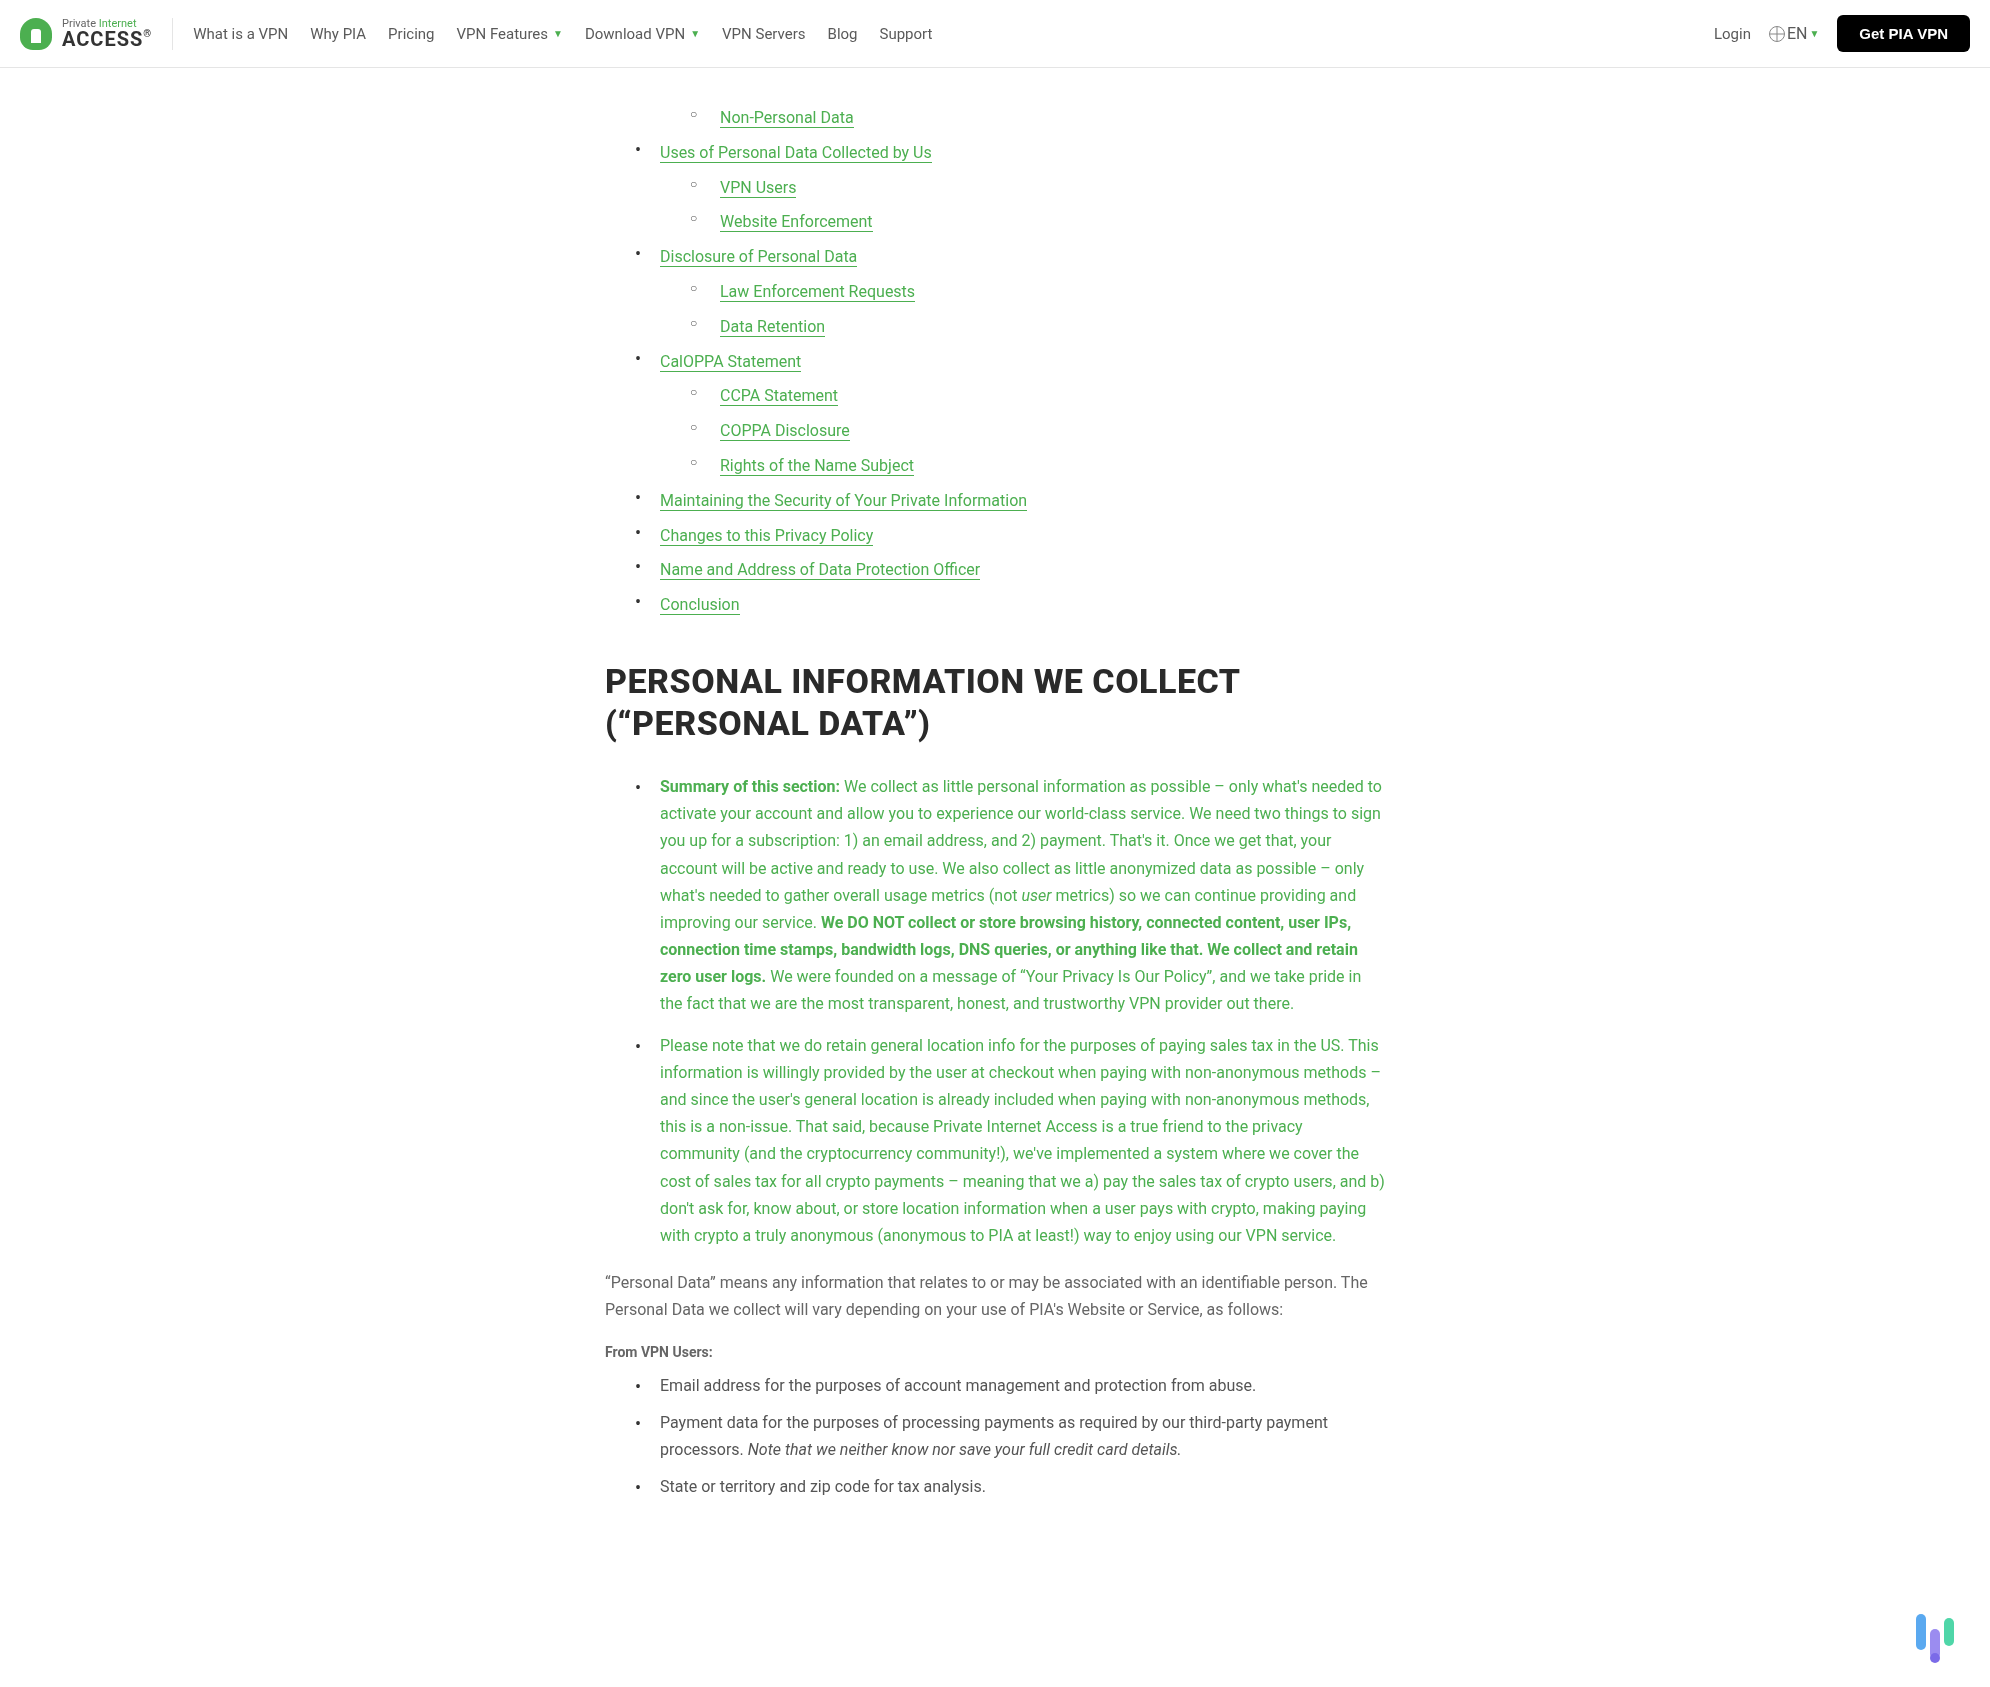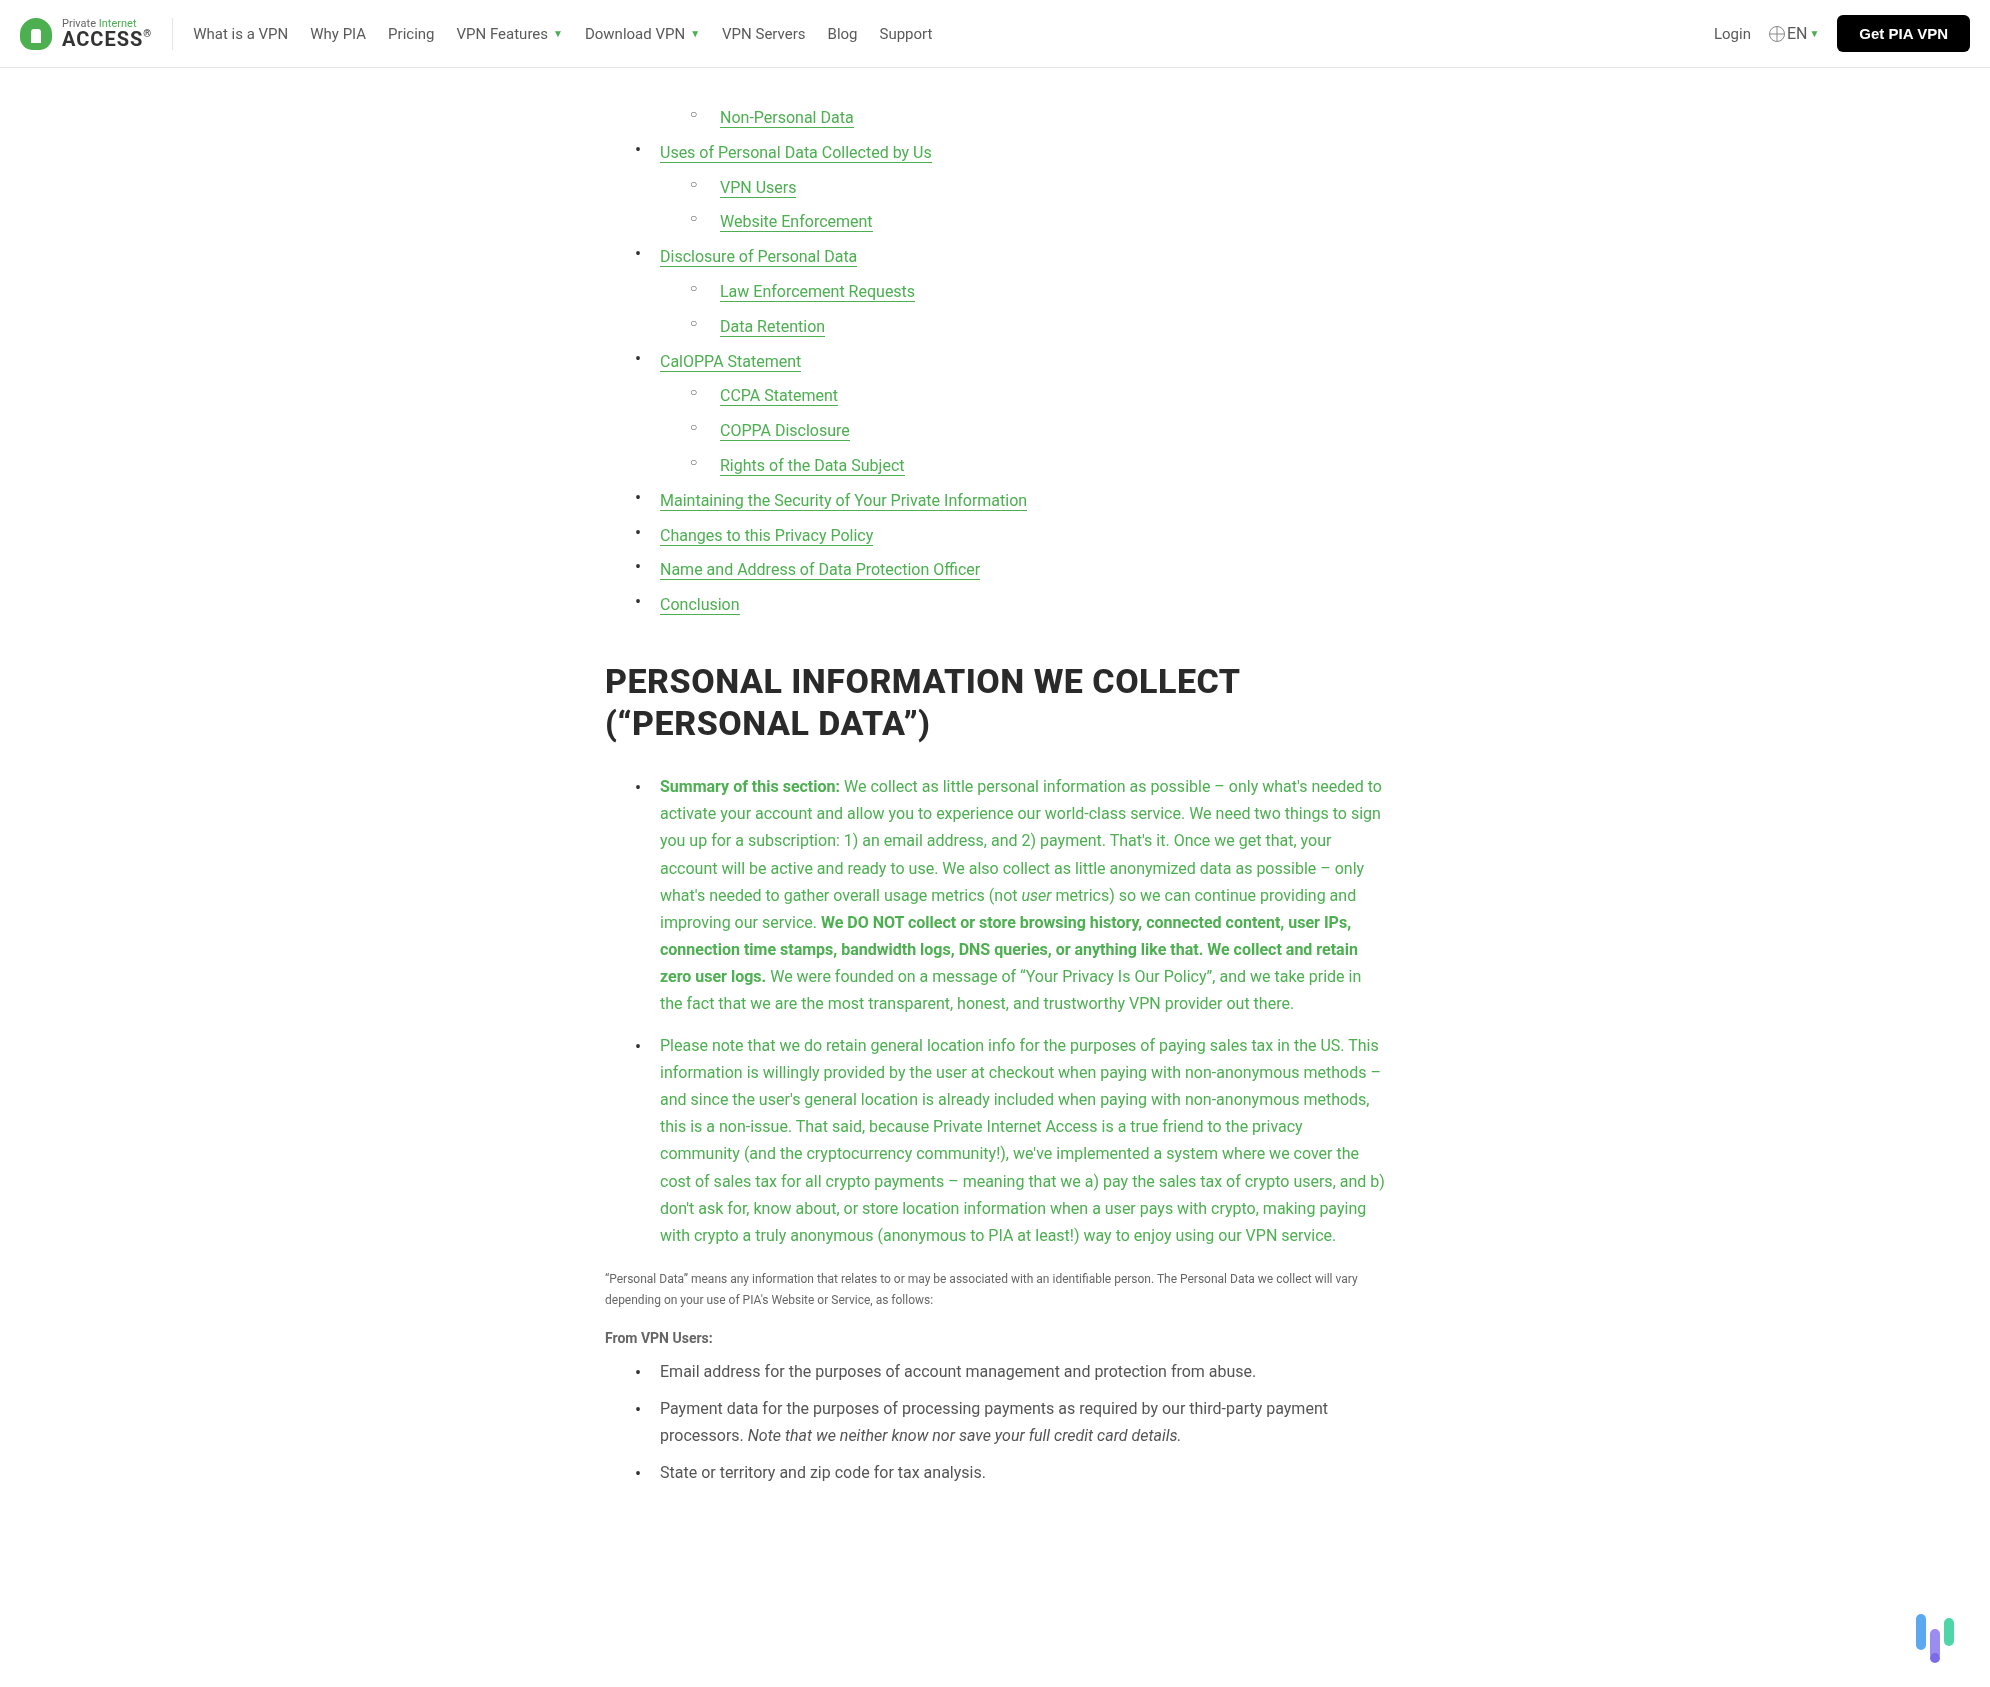--- a/index.html
+++ b/index.html
@@ -31,21 +31,21 @@
 .toc > ul > li > ul > li { position: relative; padding-left: 60px; margin-bottom: 6px; }
 .toc > ul > li > ul > li::before { content: "○"; position: absolute; left: 30px; color: #555; font-size: 12px; top: 3px; }
 .toc a { color: #4CAF50; text-decoration: none; border-bottom: 1px solid #4CAF50; font-size: 16px; line-height: 1.8; }
 .section-title { font-size: 34px; font-weight: 800; color: #2a2a2a; margin: 40px 0 28px; line-height: 1.25; letter-spacing: 0.5px; }
 .summary-list { list-style: none; margin-left: 15px; }
 .summary-list > li { position: relative; padding-left: 40px; margin-bottom: 14px; color: #4CAF50; font-size: 16px; line-height: 1.7; }
 .summary-list > li::before { content: "•"; position: absolute; left: 15px; color: #333; font-size: 18px; }
 .sum-label { font-weight: 700; color: #4CAF50; }
 .italic { font-style: italic; }
 .bold { font-weight: 700; }
-.body-text { color: #666; font-size: 12px; line-height: 1.7; margin: 20px 0; }
+.body-text { color: #666; font-size: 16px; line-height: 1.7; margin: 20px 0; }
 .sub-heading { color: #666; font-size: 14px; font-weight: 700; margin: 20px 0 12px; }
 .bullet-list { list-style: none; margin-left: 15px; }
 .bullet-list > li { position: relative; padding-left: 40px; margin-bottom: 10px; color: #555; font-size: 16px; line-height: 1.7; }
 .bullet-list > li::before { content: "•"; position: absolute; left: 15px; color: #333; font-size: 18px; }
 .chat-widget { position: fixed; bottom: 25px; right: 25px; width: 60px; height: 60px; display: flex; align-items: center; justify-content: center; gap: 4px; cursor: pointer; }
 .bar { width: 10px; border-radius: 5px; }
 .bar1 { height: 36px; background: #5aa9f0; }
 .bar2 { height: 30px; background: #9b8cf0; position: relative; top: 12px; }
 .bar2::after { content: ""; position: absolute; bottom: -4px; left: 0; width: 10px; height: 10px; background: #7b6be8; border-radius: 50%; }
 .bar3 { height: 28px; background: #4fd6a8; }
@@ -99,21 +99,21 @@
             <li><a>VPN Users</a></li>
             <li><a>Website Enforcement</a></li>
           </ul></li>
         <li><a>Disclosure of Personal Data</a><ul>
             <li><a>Law Enforcement Requests</a></li>
             <li><a>Data Retention</a></li>
           </ul></li>
         <li><a>CalOPPA Statement</a><ul>
             <li><a>CCPA Statement</a></li>
             <li><a>COPPA Disclosure</a></li>
-            <li><a>Rights of the Data Subject</a></li>
+            <li><a>Rights of the Name Subject</a></li>
           </ul></li>
         <li><a>Maintaining the Security of Your Private Information</a></li>
         <li><a>Changes to this Privacy Policy</a></li>
         <li><a>Name and Address of Data Protection Officer</a></li>
         <li><a>Conclusion</a></li>
       </ul>
   </nav>
 
   <h2 class="section-title">PERSONAL INFORMATION WE COLLECT (“PERSONAL DATA”)</h2>
 

